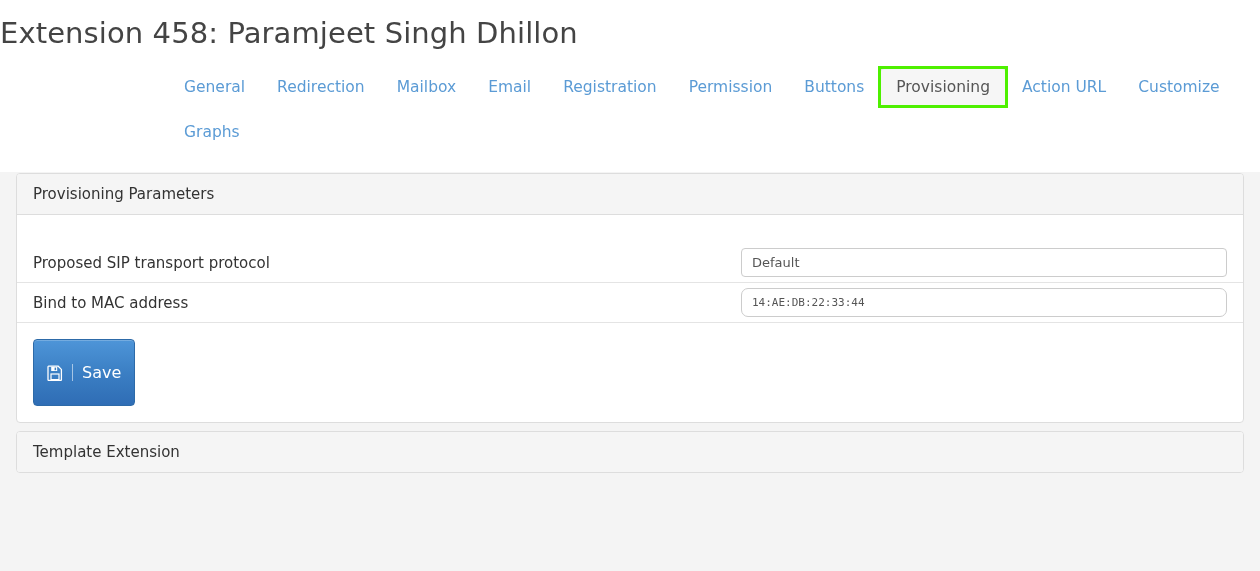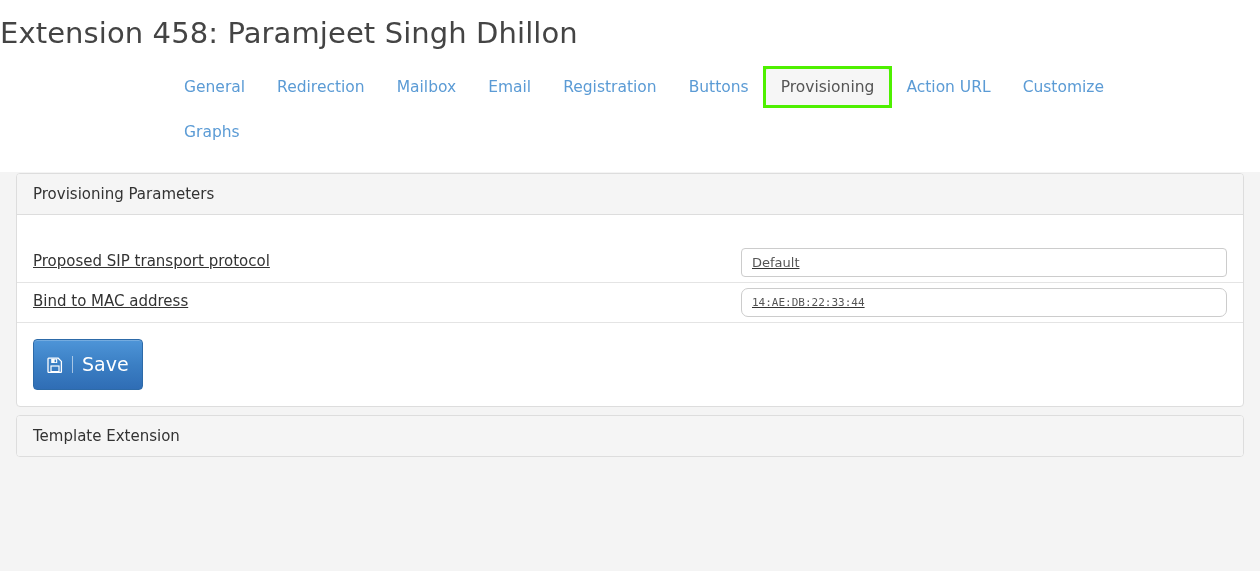--- a/index.html
+++ b/index.html
@@ -102,25 +102,25 @@
     border-radius: 3px;
   }
   .panel-body {
     padding: 0;
   }
   .spacer-row { height: 28px; }
 
   
   .form-row {
     display: flex;
+    align-items: center;
     border-bottom: 1px solid #e4e4e4;
     padding: 0 16px;
     min-height: 38px;
     box-sizing: border-box;
-    text-decoration: underline;
   }
   .form-row:last-of-type { border-bottom: 1px solid #e4e4e4; }
   .form-label {
     flex: 0 0 708px;
     font-size: 15px;
     color: #333333;
     padding: 9px 0;
   }
   .form-control-wrap {
     flex: 1 1 auto;
@@ -155,22 +155,22 @@
   
   .btn-area { padding: 16px; }
   .btn-save {
     display: inline-flex;
     align-items: center;
     gap: 0;
     background: linear-gradient(to bottom, #4e95d8 0%, #3b7fc4 50%, #2f6db5 100%);
     border: 1px solid #2d6aa8;
     border-radius: 4px;
     color: #ffffff;
-    font-size: 19px;
-    padding: 16px 13px;
+    font-size: 16px;
+    padding: 24px 13px;
     cursor: pointer;
     font-family: "DejaVu Sans", "Liberation Sans", sans-serif;
     box-shadow: inset 0 1px 0 rgba(255,255,255,0.22);
   }
   .btn-save .save-icon {
     display: inline-block;
     width: 16px;
     height: 16px;
     margin-right: 9px;
     line-height: 0;
@@ -194,20 +194,22 @@
     <li class="tab">
       <a class="tab-link">General</a>
     </li><li class="tab">
       <a class="tab-link">Redirection</a>
     </li><li class="tab">
       <a class="tab-link">Mailbox</a>
     </li><li class="tab">
       <a class="tab-link">Email</a>
     </li><li class="tab">
       <a class="tab-link">Registration</a>
+    </li><li class="tab">
+      <a class="tab-link">Permission</a>
     </li><li class="tab">
       <a class="tab-link">Buttons</a>
     </li><li class="tab active">
       <a class="tab-link">Provisioning</a>
     </li><li class="tab">
       <a class="tab-link">Action URL</a>
     </li><li class="tab">
       <a class="tab-link">Customize</a>
     </li>
   </ul>

